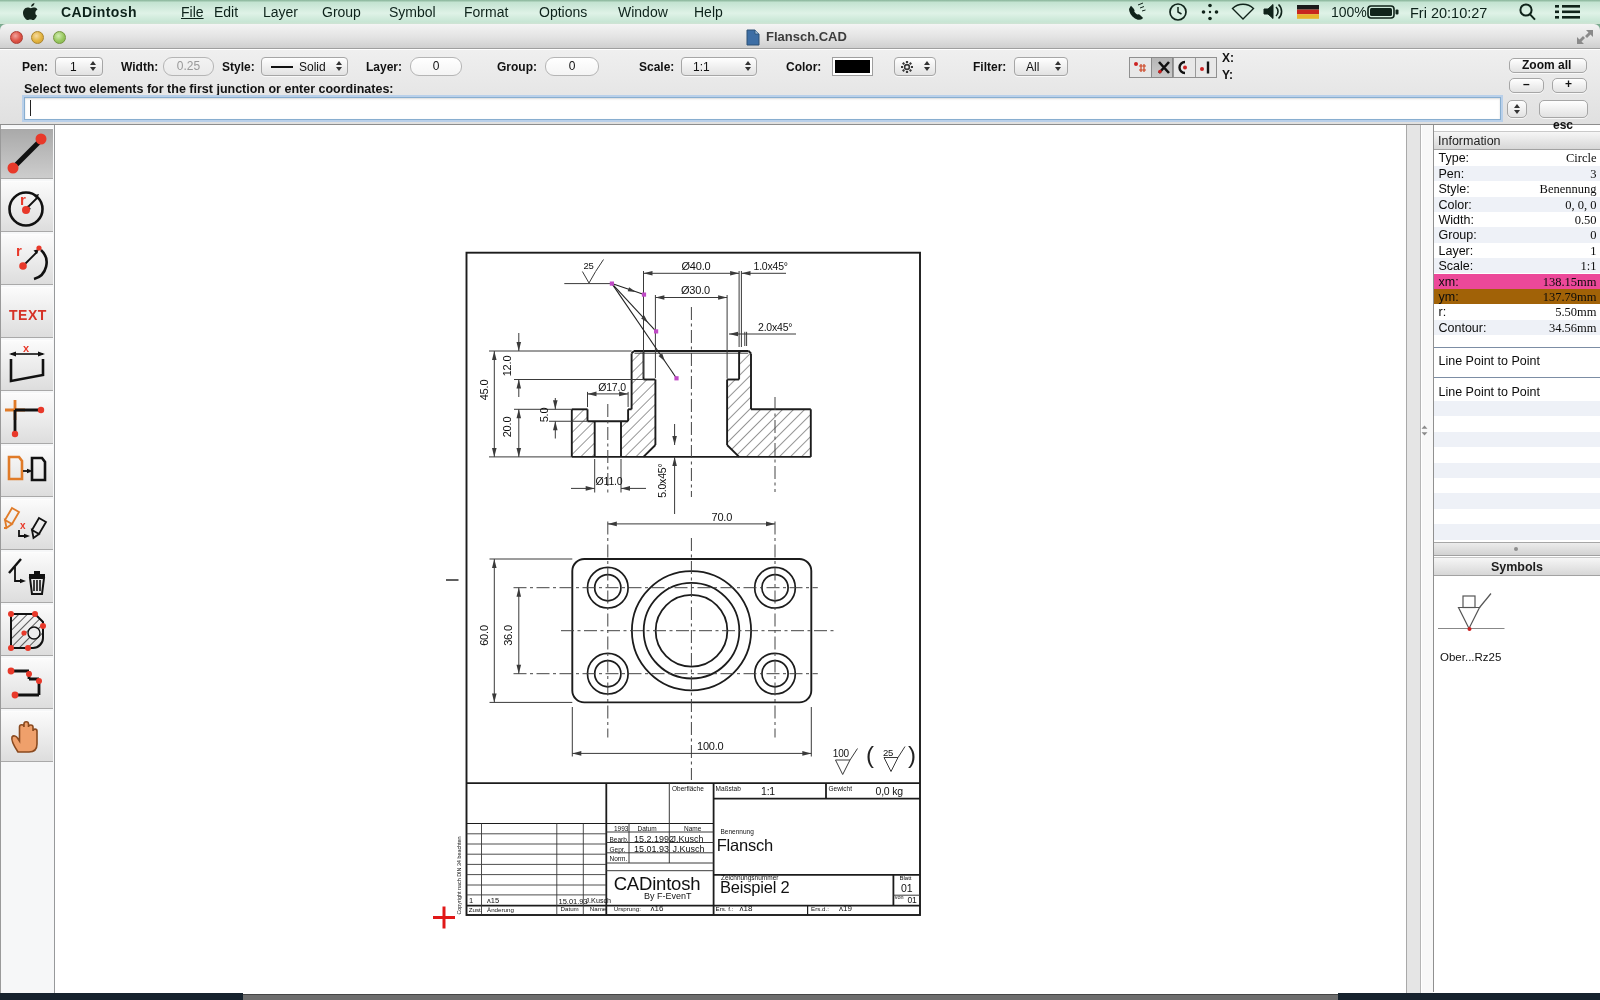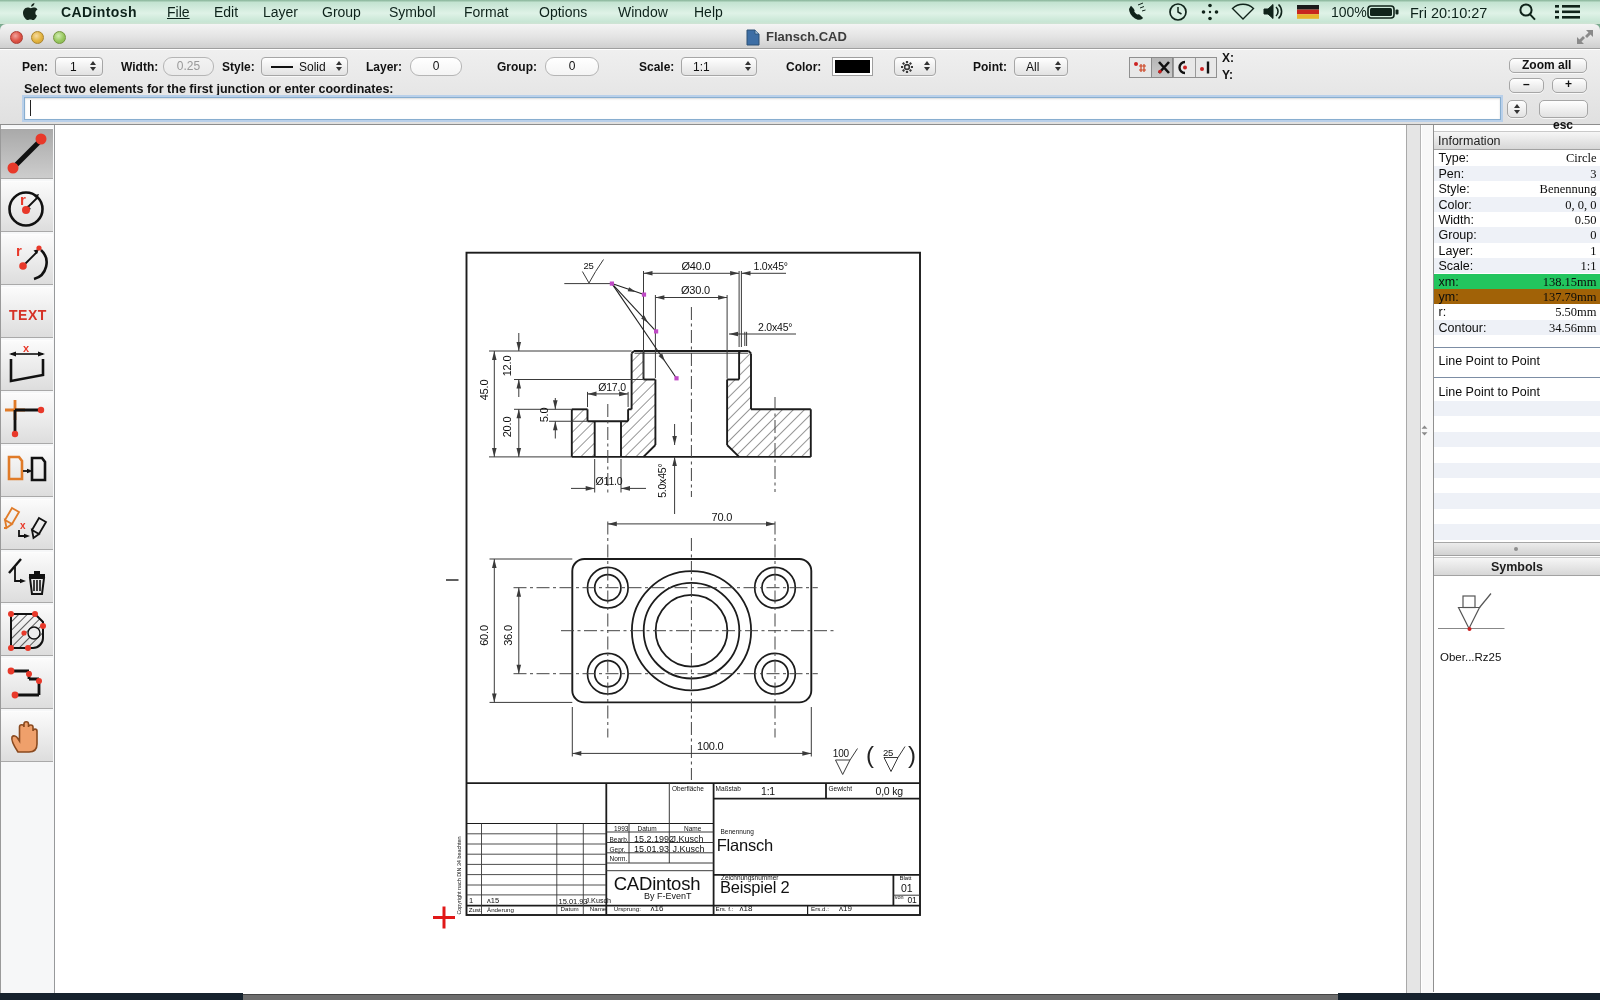--- a/index.html
+++ b/index.html
@@ -55,21 +55,21 @@
 </style></head>
 <body>
 <div id="stage">
 
 <div id="menubar" class="abs">
   <svg class="abs" style="left:23px;top:2px" width="17" height="20" viewBox="0 0 17 20">
 <path fill="#16261d" d="M11.4,1.0 c0.1,0.9-0.3,1.8-0.9,2.5 c-0.6,0.7-1.6,1.2-2.4,1.2 C8,3.8,8.4,2.9,9,2.3 C9.6,1.6,10.6,1.1,11.4,1.0 Z
 M14.0,13.6 c-0.3,0.9-0.5,1.3-1,2.1 c-0.7,1.1-1.7,2.4-2.9,2.4 c-1.1,0-1.4-0.7-2.8-0.7 c-1.4,0-1.8,0.7-2.8,0.7 c-1.2,0-2.1-1.2-2.8-2.3 C-0.3,13.1-0.5,9.6,0.9,7.7 c0.9-1.3,2.3-2.1,3.7-2.1 c1.3,0,2.2,0.7,3.3,0.7 c1.1,0,1.7-0.7,3.3-0.7 c1.2,0,2.4,0.6,3.3,1.8 C11.5,9,12,13.0,14.0,13.6 Z"></path>
 </svg>
   <span class="mi" style="left:61px;font-weight:bold;letter-spacing:0.4px;">CADintosh</span>
-  <span class="mi" style="left:167px;text-decoration:underline;">File</span>
+  <span class="mi" style="left:181px;text-decoration:underline;">File</span>
   <span class="mi" style="left:214px;">Edit</span>
   <span class="mi" style="left:263px;">Layer</span>
   <span class="mi" style="left:322px;">Group</span>
   <span class="mi" style="left:389px;">Symbol</span>
   <span class="mi" style="left:464px;">Format</span>
   <span class="mi" style="left:539px;">Options</span>
   <span class="mi" style="left:618px;">Window</span>
   <span class="mi" style="left:694px;">Help</span>
   <svg class="abs" style="left:1125px;top:0" width="460" height="24" viewBox="0 0 460 24">
 
@@ -180,21 +180,21 @@
   <svg class="abs" style="left:900px;top:60px;" width="14" height="14" viewBox="0 0 14 14">
     <g fill="#3a3a3a">
           <circle cx="7" cy="7" r="3.2"></circle>
     <g stroke="#3a3a3a" stroke-width="2.2">
             <path d="M7,1 V3 M7,11 V13 M1,7 H3 M11,7 H13 M2.8,2.8 L4.2,4.2 M9.8,9.8 L11.2,11.2 M11.2,2.8 L9.8,4.2 M4.2,9.8 L2.8,11.2"></path>
           </g>
     <circle cx="7" cy="7" r="1.6" fill="#efefef"></circle>
         </g>
   </svg>
   <div class="stepper" style="left:924px;top:61px;"></div>
-  <span class="lab" style="left:973px;top:60px;">Point:</span>
+  <span class="lab" style="left:973px;top:60px;">Filter:</span>
   <div class="aqbtn" style="left:1014px;top:57px;width:54px;height:19px;"></div>
   <span class="lab" style="left:1026px;top:60px;font-weight:normal;text-align:center;">All</span>
   <div class="stepper" style="left:1055px;top:61px;"></div>
 
   <div class="abs" style="left:1129px;top:57px;width:88px;height:21px;border:1px solid #909090;background:#e8e8e8;"></div>
   <div class="abs" style="left:1151px;top:57px;width:22px;height:21px;background:linear-gradient(#b6b6b6,#cacaca);border:1px solid #8a8a8a;"></div>
   <div class="abs" style="left:1173px;top:58px;width:1px;height:19px;background:#9a9a9a;"></div>
   <div class="abs" style="left:1195px;top:58px;width:1px;height:19px;background:#9a9a9a;"></div>
   <svg class="abs" style="left:1129px;top:57px;" width="88" height="21" viewBox="0 0 88 21">
     <g>
@@ -359,21 +359,21 @@
         <span class="v">0</span>
       </div>
 <div class="irow" style="top:234.7px;background:#ffffff;">
         <span class="k">Layer:</span>
         <span class="v">1</span>
       </div>
 <div class="irow" style="top:250.1px;background:#eef1f7;">
         <span class="k">Scale:</span>
         <span class="v">1:1</span>
       </div>
-<div class="irow" style="top:265.5px;background:#22c55e;">
+<div class="irow" style="top:265.5px;background:#ec4899;">
         <span class="k">xm:</span>
         <span class="v">138.15mm</span>
       </div>
 <div class="irow" style="top:280.9px;background:#a16207;">
         <span class="k">ym:</span>
         <span class="v">137.79mm</span>
       </div>
 <div class="irow" style="top:296.3px;background:#ffffff;">
         <span class="k">r:</span>
         <span class="v">5.50mm</span>

